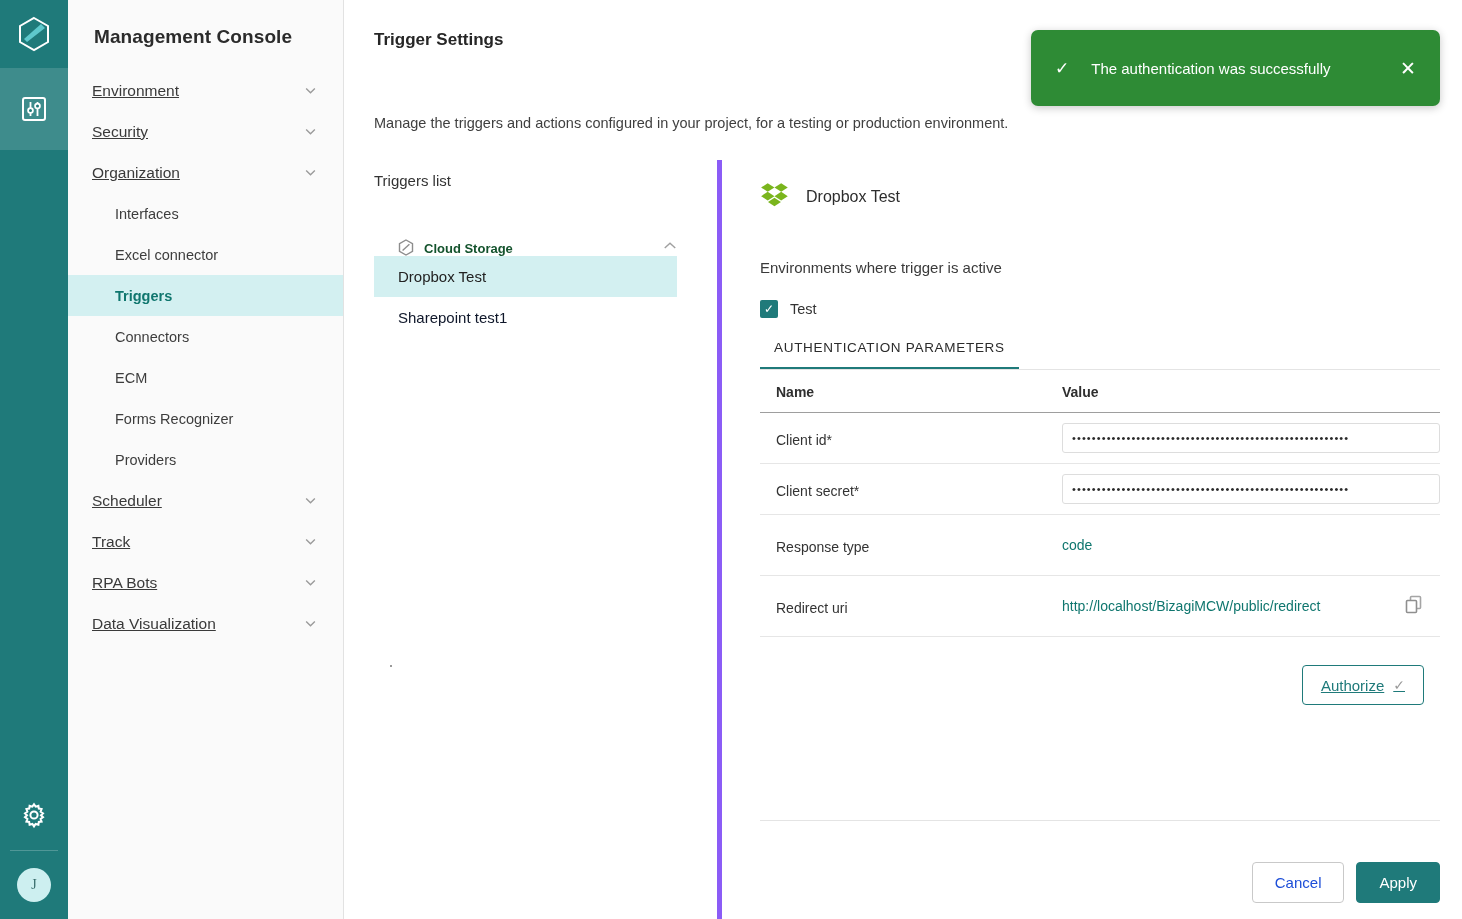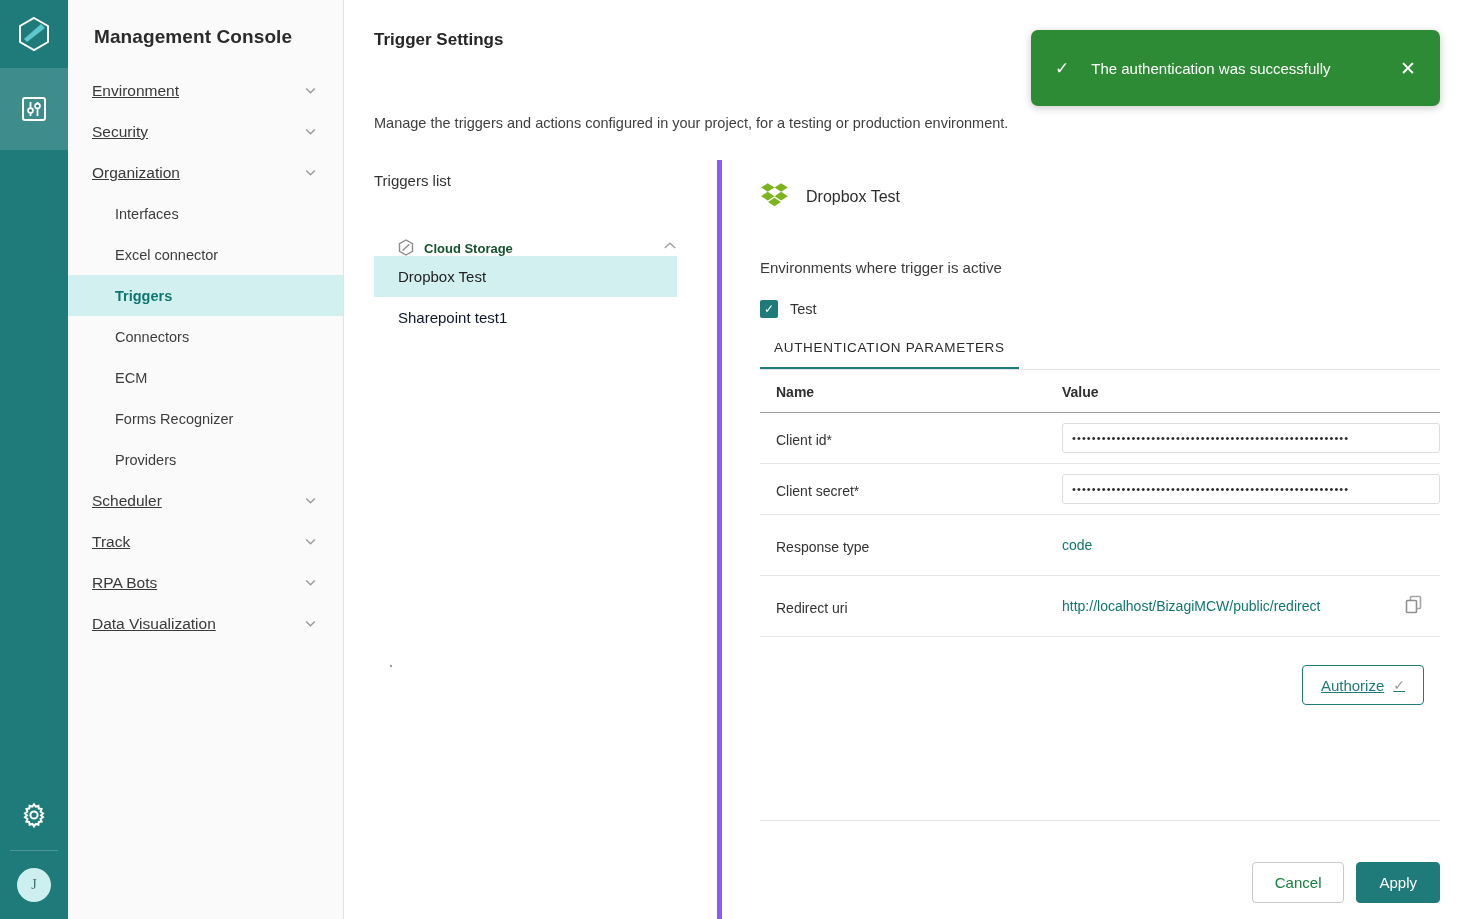--- a/index.html
+++ b/index.html
@@ -192,21 +192,21 @@
     height: 1px; background: #E4E4E4;
   }
   .footer {
     position: absolute; right: 22px; bottom: 16px;
     display: flex; gap: 12px; align-items: center;
   }
   .btn {
     height: 41px; border-radius: 4px; font-size: 15px; cursor: pointer;
     display: flex; align-items: center; justify-content: center; padding: 0 22px;
   }
-  .btn-cancel { background: #fff; color: #15803d; border: 1px solid #C9C9C9; }
+  .btn-cancel { background: #fff; color: #1d4ed8; border: 1px solid #C9C9C9; }
   .btn-apply { background: #1F7A7A; color: #fff; border: 1px solid #1F7A7A; }
   .stray-dot { position: absolute; left: 46px; top: 505px; width: 2px; height: 2px; background: #9a9a9a; }
 </style>
 </head>
 <body>
 
 <div id="app">
 
   <div class="rail">
     <div class="rail-logo">

